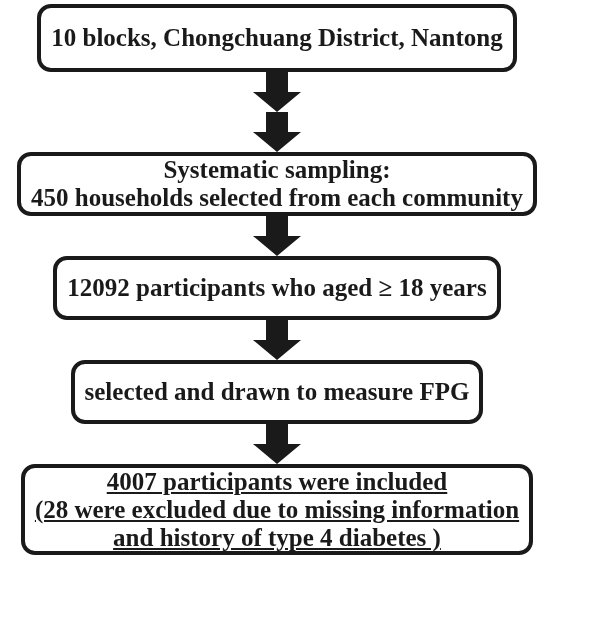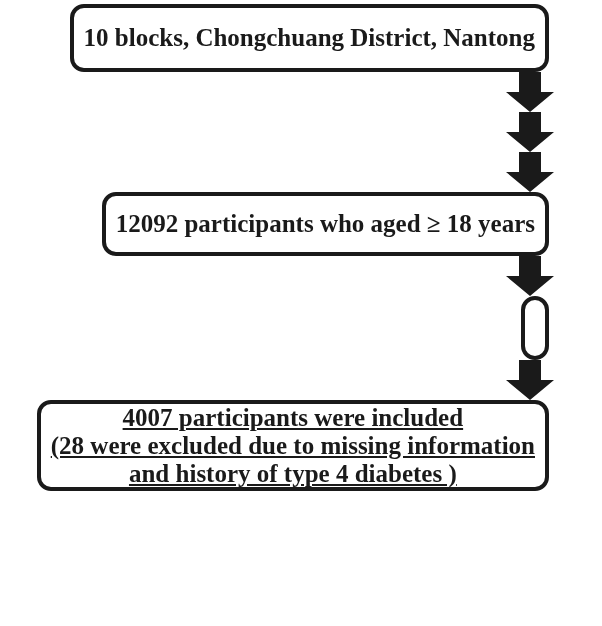--- a/index.html
+++ b/index.html
@@ -14,21 +14,21 @@
     background: var(--bg);
     font-family: "Liberation Serif", "DejaVu Serif", serif;
   }
   .canvas {
     position: relative;
     width: 554px;
     height: 626px;
     padding-top: 4px;
     display: flex;
     flex-direction: column;
-    align-items: flex-end;
+    align-items: center;
     background: var(--bg);
   }
   .box {
     margin: 0 5px;
     border: 4px solid var(--ink);
     border-radius: 14px;
     background: var(--bg);
     display: flex;
     flex-direction: column;
     justify-content: center;
@@ -70,38 +70,43 @@
     </svg>
   </div>
 
 
   <div class="arrow-wrap">
     <svg width="48" height="40" viewBox="0 0 48 40" aria-hidden="true">
       <polygon points="13,0 35,0 35,20 48,20 24,40 0,20 13,20"></polygon>
     </svg>
   </div>
 
+  <div class="box h64">
+    <div class="line">Systematic sampling:</div>
+    <div class="line">450 households selected from each community</div>
+  </div>
 
   <div class="arrow-wrap">
     <svg width="48" height="40" viewBox="0 0 48 40" aria-hidden="true">
       <polygon points="13,0 35,0 35,20 48,20 24,40 0,20 13,20"></polygon>
     </svg>
   </div>
 
   <div class="box h64">
     <div class="line">12092 participants who aged ≥ 18 years</div>
   </div>
 
   <div class="arrow-wrap">
     <svg width="48" height="40" viewBox="0 0 48 40" aria-hidden="true">
       <polygon points="13,0 35,0 35,20 48,20 24,40 0,20 13,20"></polygon>
     </svg>
   </div>
 
   <div class="box h64">
+    <div class="line">selected and drawn to measure FPG</div>
   </div>
 
   <div class="arrow-wrap">
     <svg width="48" height="40" viewBox="0 0 48 40" aria-hidden="true">
       <polygon points="13,0 35,0 35,20 48,20 24,40 0,20 13,20"></polygon>
     </svg>
   </div>
 
   <div class="box h91">
     <div class="line">4007 participants were included</div>

